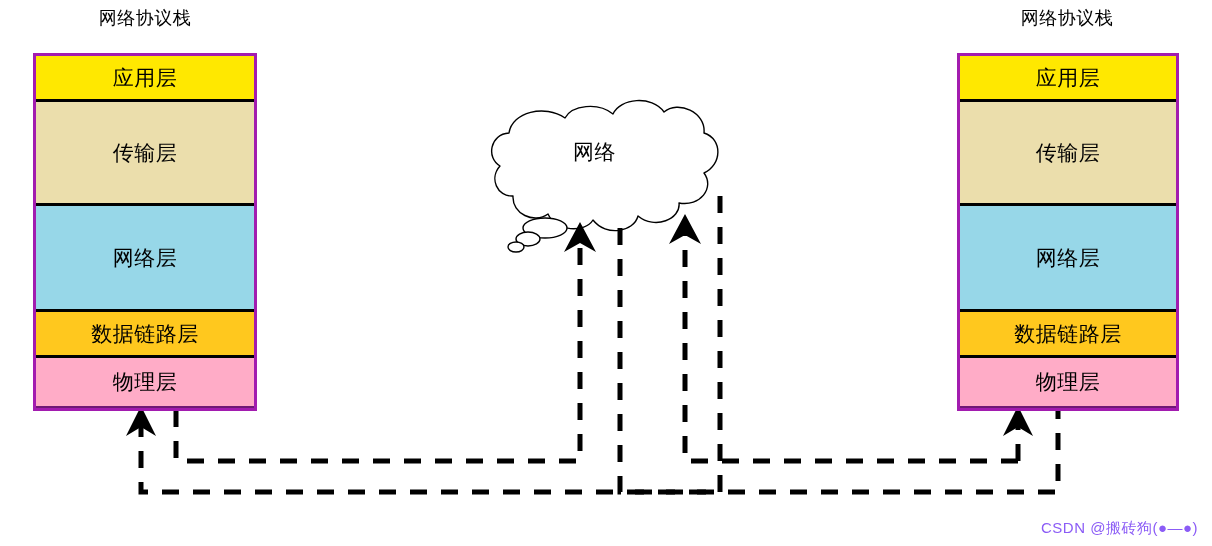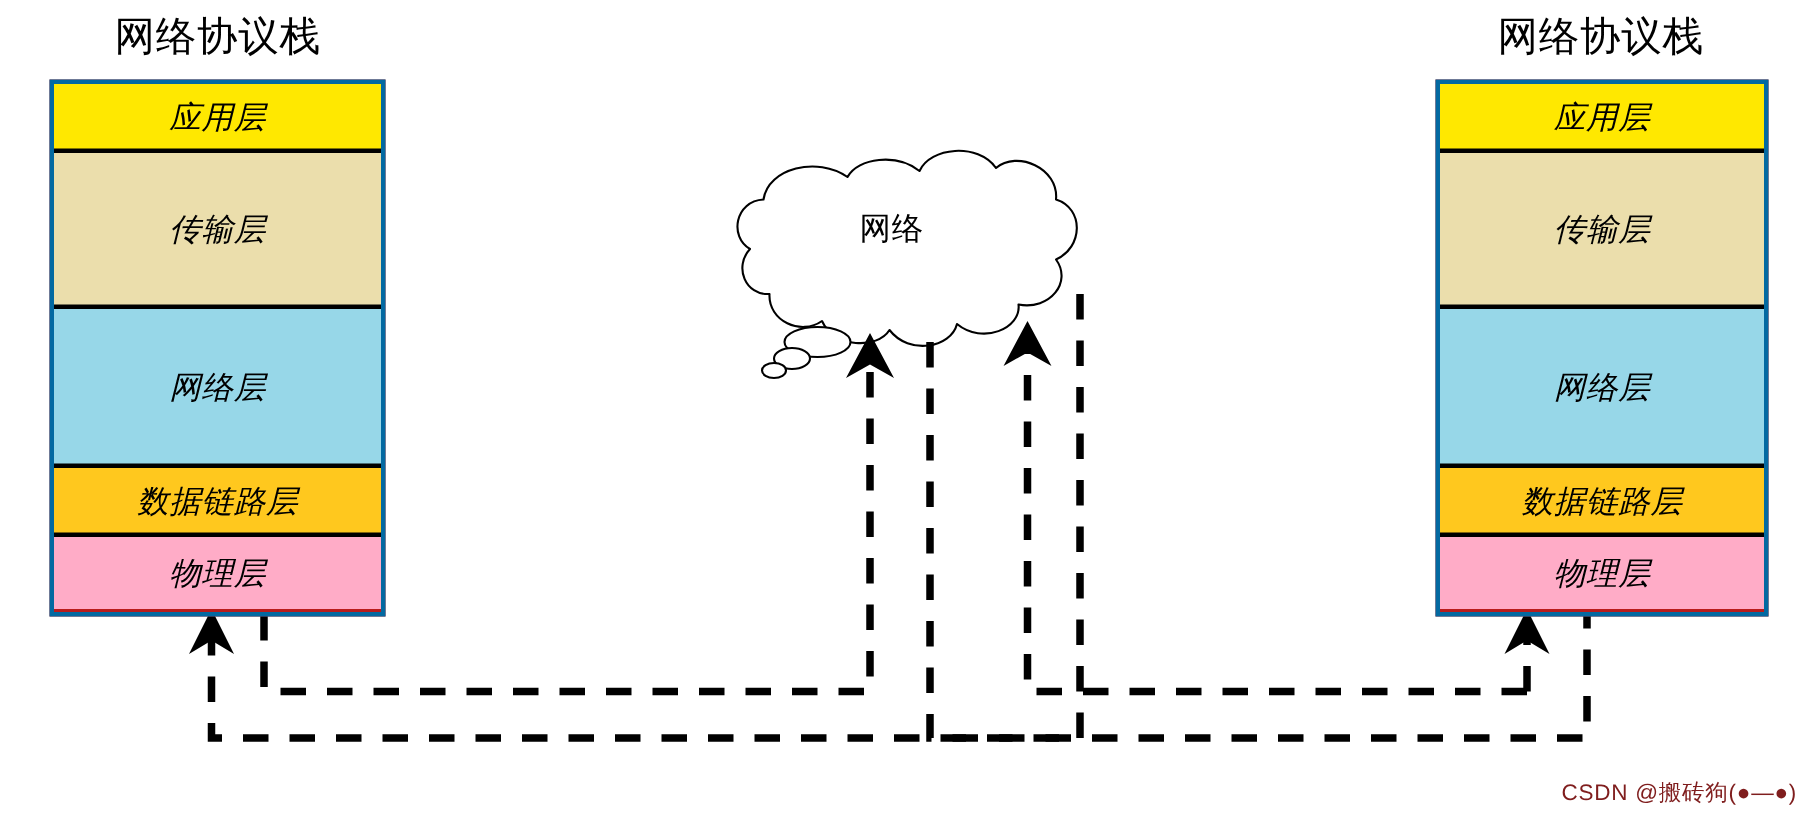--- a/index.html
+++ b/index.html
@@ -15,32 +15,31 @@
     font-family: "Liberation Sans", "DejaVu Sans", sans-serif;
   }
   #canvas {
     position: absolute;
     left: 0; top: 0;
     width: 1212px;
     height: 546px;
   }
   .stack-title {
     position: absolute;
-    font-size: 27px;
+    font-size: 18px;
     color: #000000;
     text-align: center;
     white-space: nowrap;
     letter-spacing: 0.5px;
   }
   .stack {
     position: absolute;
     box-sizing: border-box;
-    border: 3px solid #0369a1;
-    background: #b91c1c;
-    font-style: italic;
+    border: 3px solid #a21caf;
+    background: #701a75;
   }
   .layer {
     box-sizing: border-box;
     display: flex;
     align-items: center;
     justify-content: center;
     font-size: 21px;
     color: #000000;
     border-bottom: 3px solid #000000;
     letter-spacing: 0.5px;
@@ -52,21 +51,21 @@
     font-size: 21px;
     color: #000000;
     white-space: nowrap;
     letter-spacing: 0.5px;
   }
   .watermark {
     position: absolute;
     right: 14px;
     bottom: 8px;
     font-size: 15px;
-    color: #7f1d1d;
+    color: #8b5cf6;
     white-space: nowrap;
     letter-spacing: 0.5px;
   }
   svg { display: block; }
 </style>
 </head>
 <body>
 
 <svg id="canvas" viewBox="0 0 1212 546">
 

